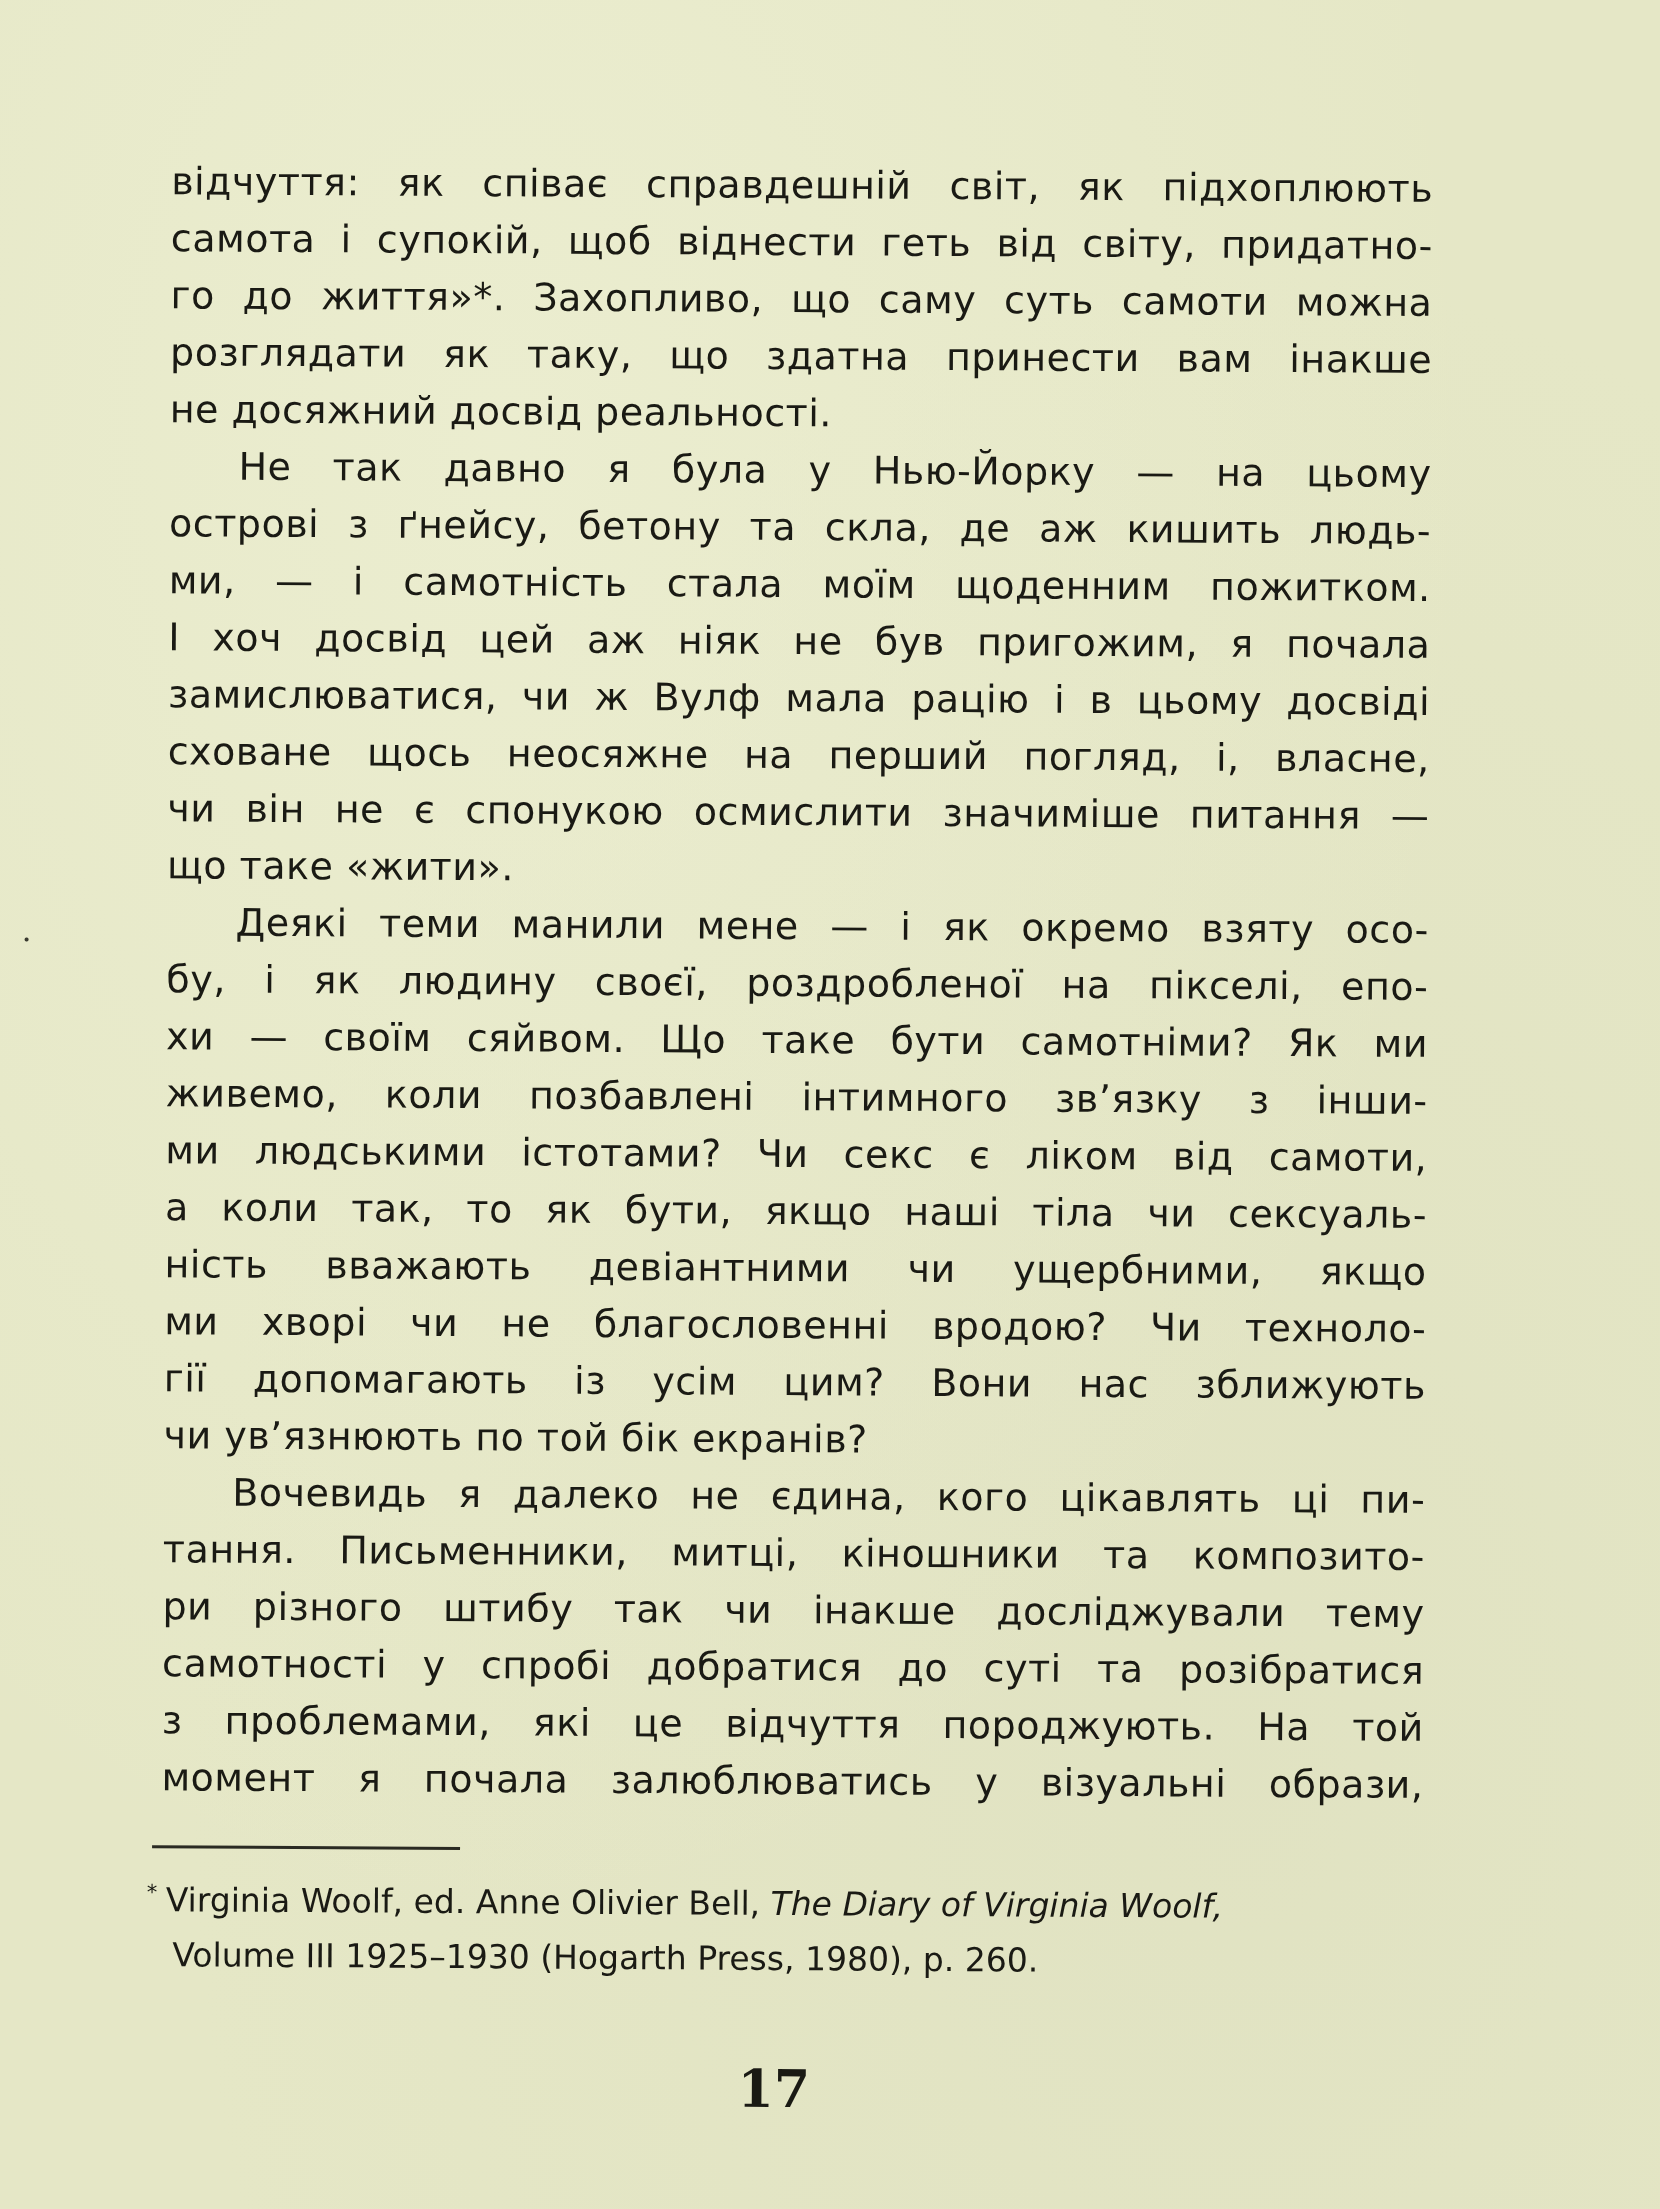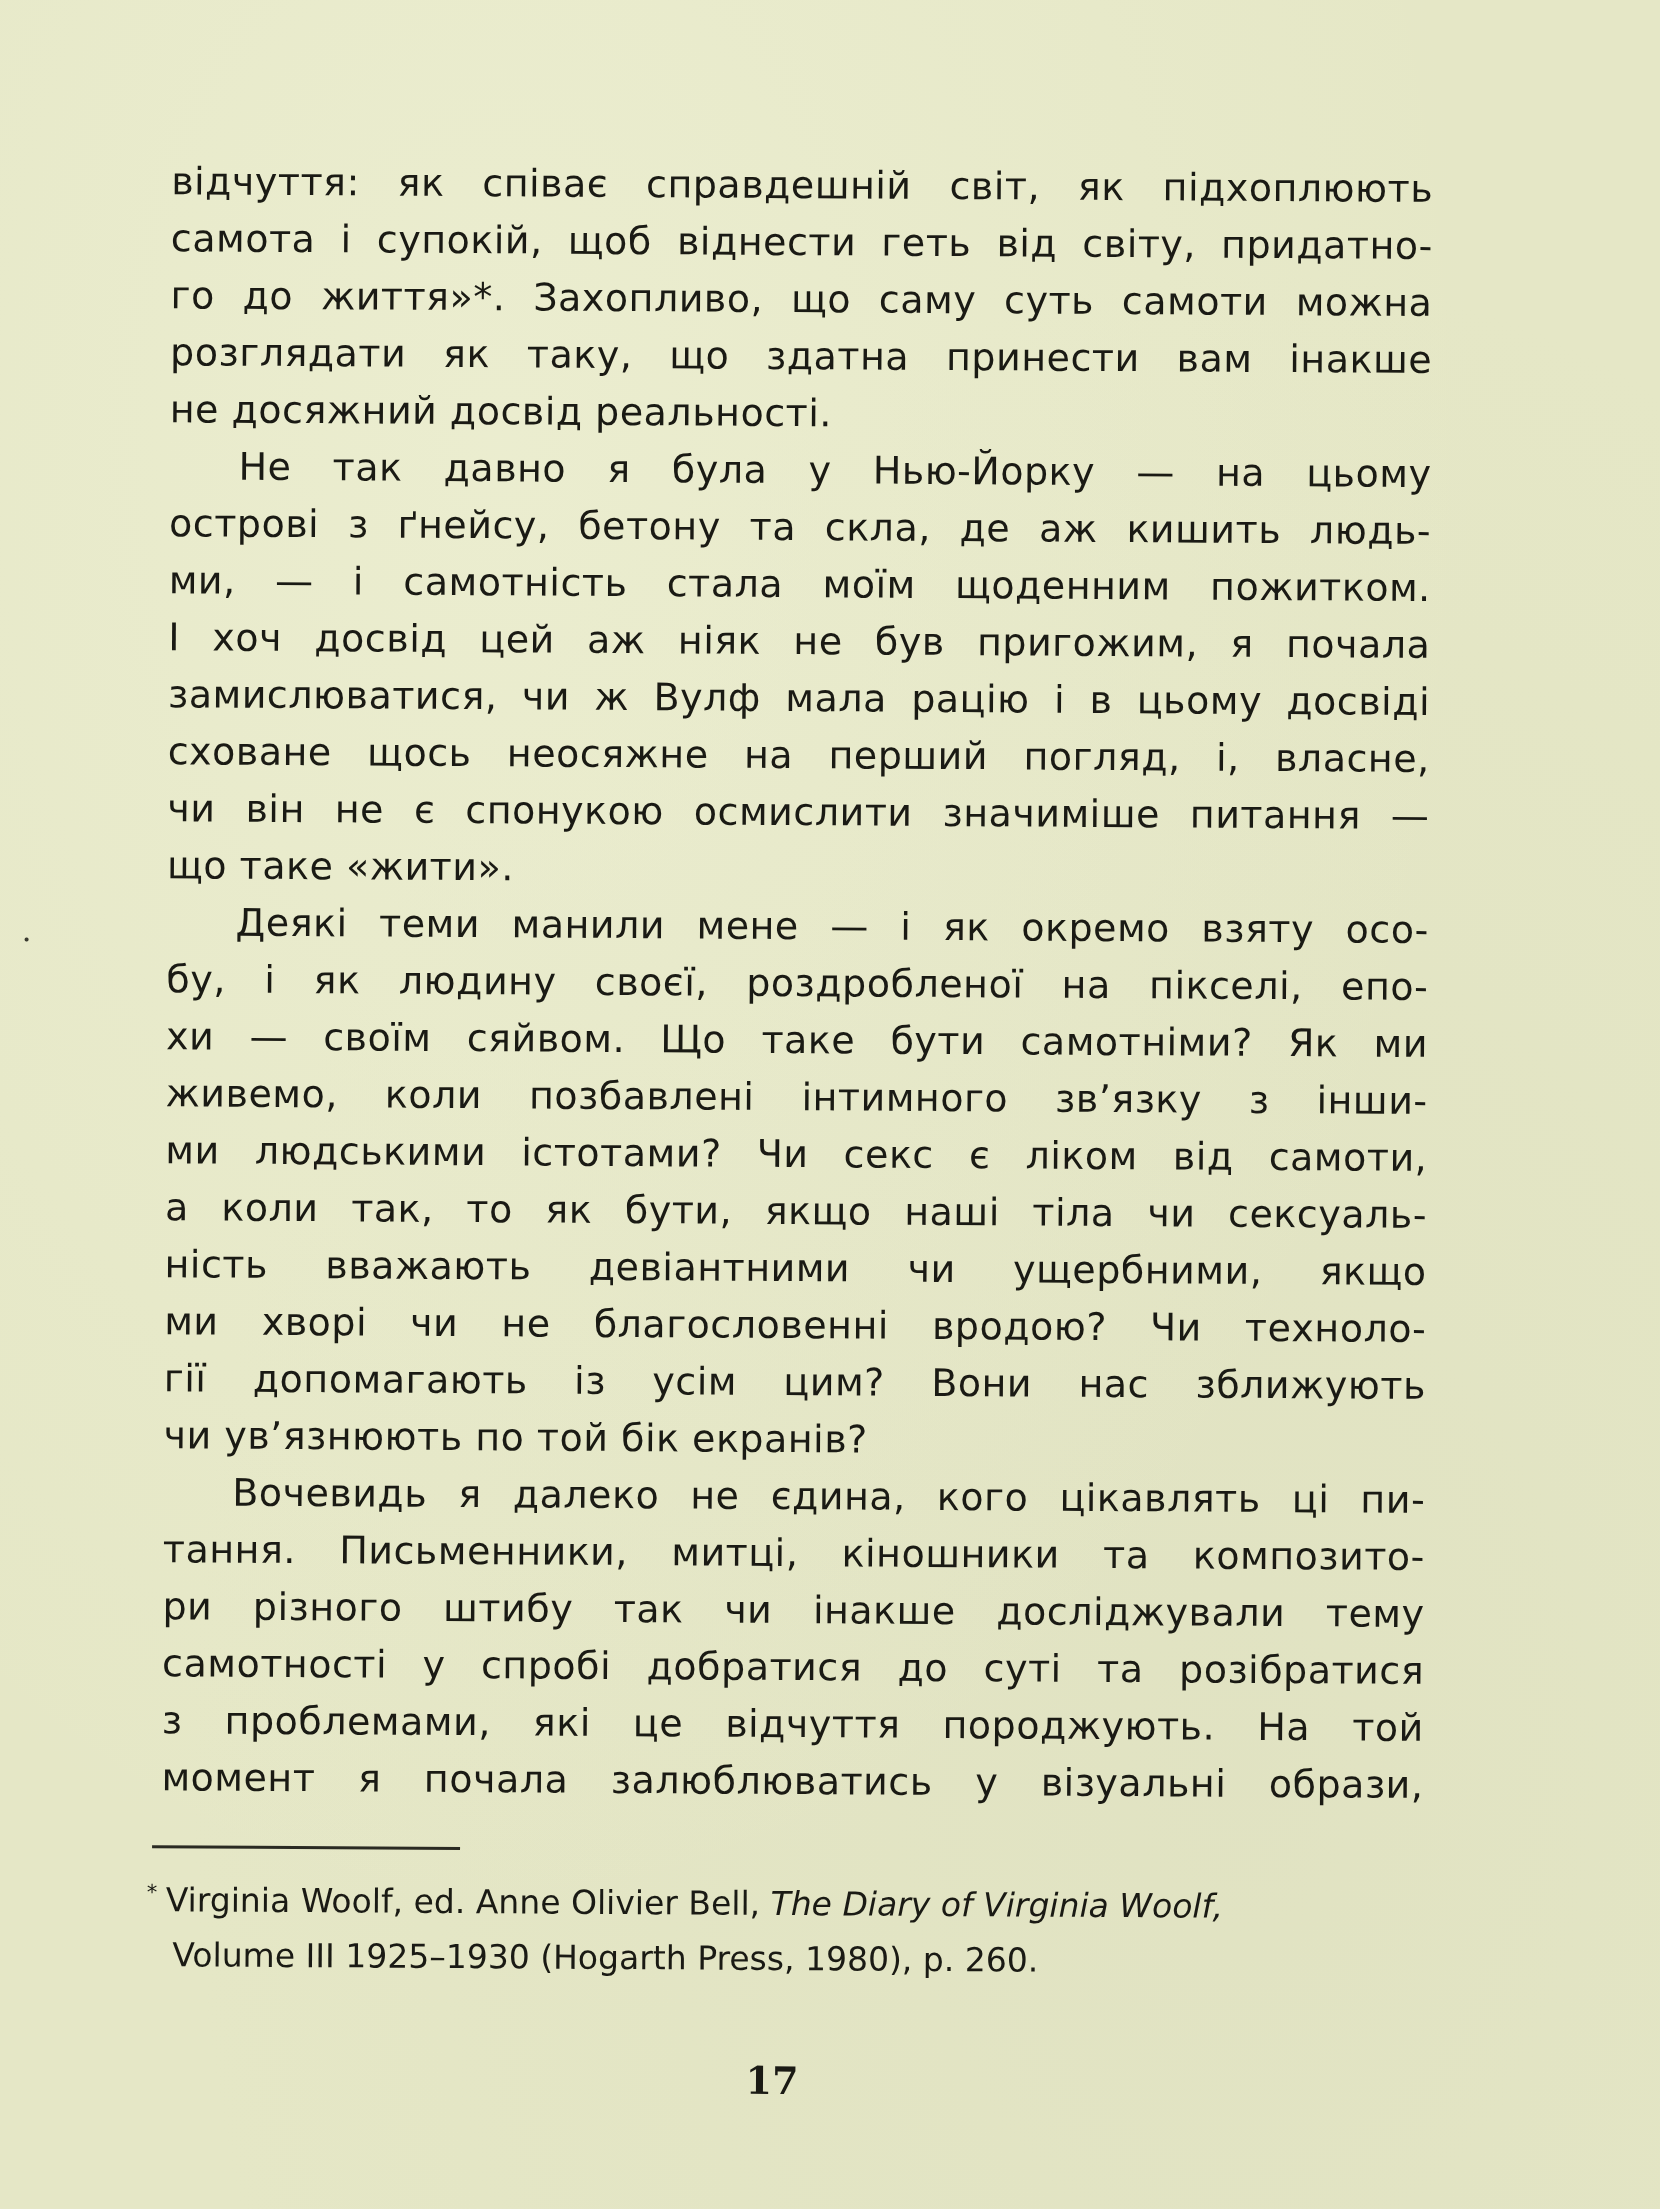--- a/index.html
+++ b/index.html
@@ -80,21 +80,21 @@
   }
   .italic {
     font-style: italic;
   }
   .page-number {
     position: absolute;
     left: 744px;
     top: 2058px;
     width: 69px;
     text-align: center;
-    font-size: 38px;
+    font-size: 52px;
     font-weight: bold;
     font-family: "DejaVu Serif", serif;
   }
   .speck {
     position: absolute;
     left: 24px;
     top: 942px;
     width: 3.5px;
     height: 3.5px;
     border-radius: 50%;

